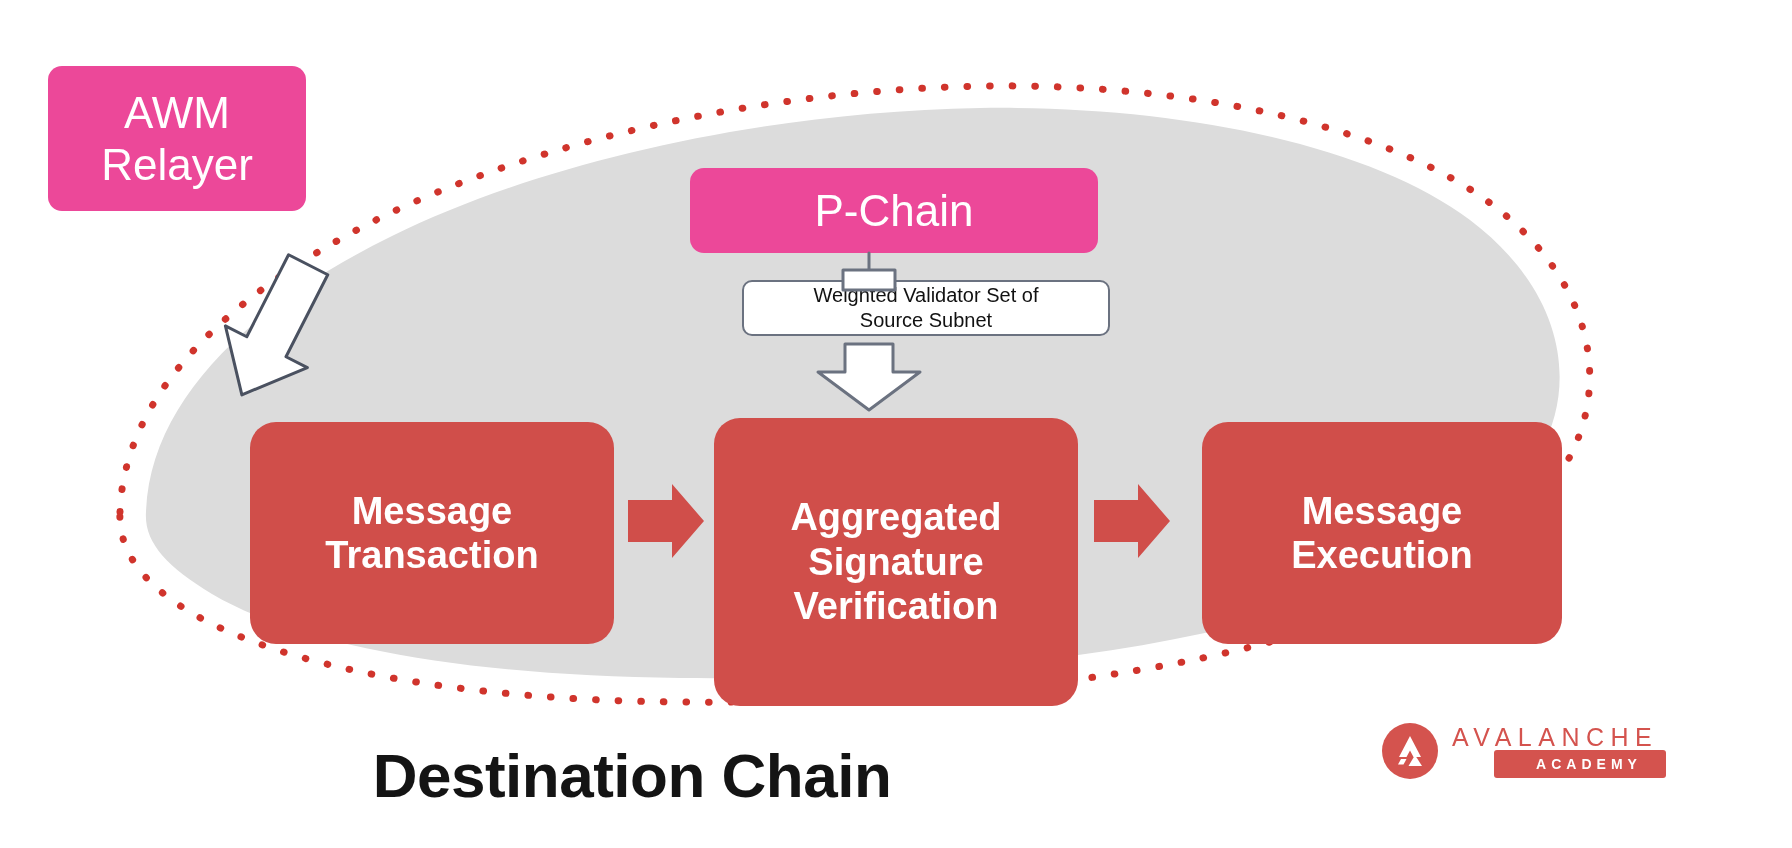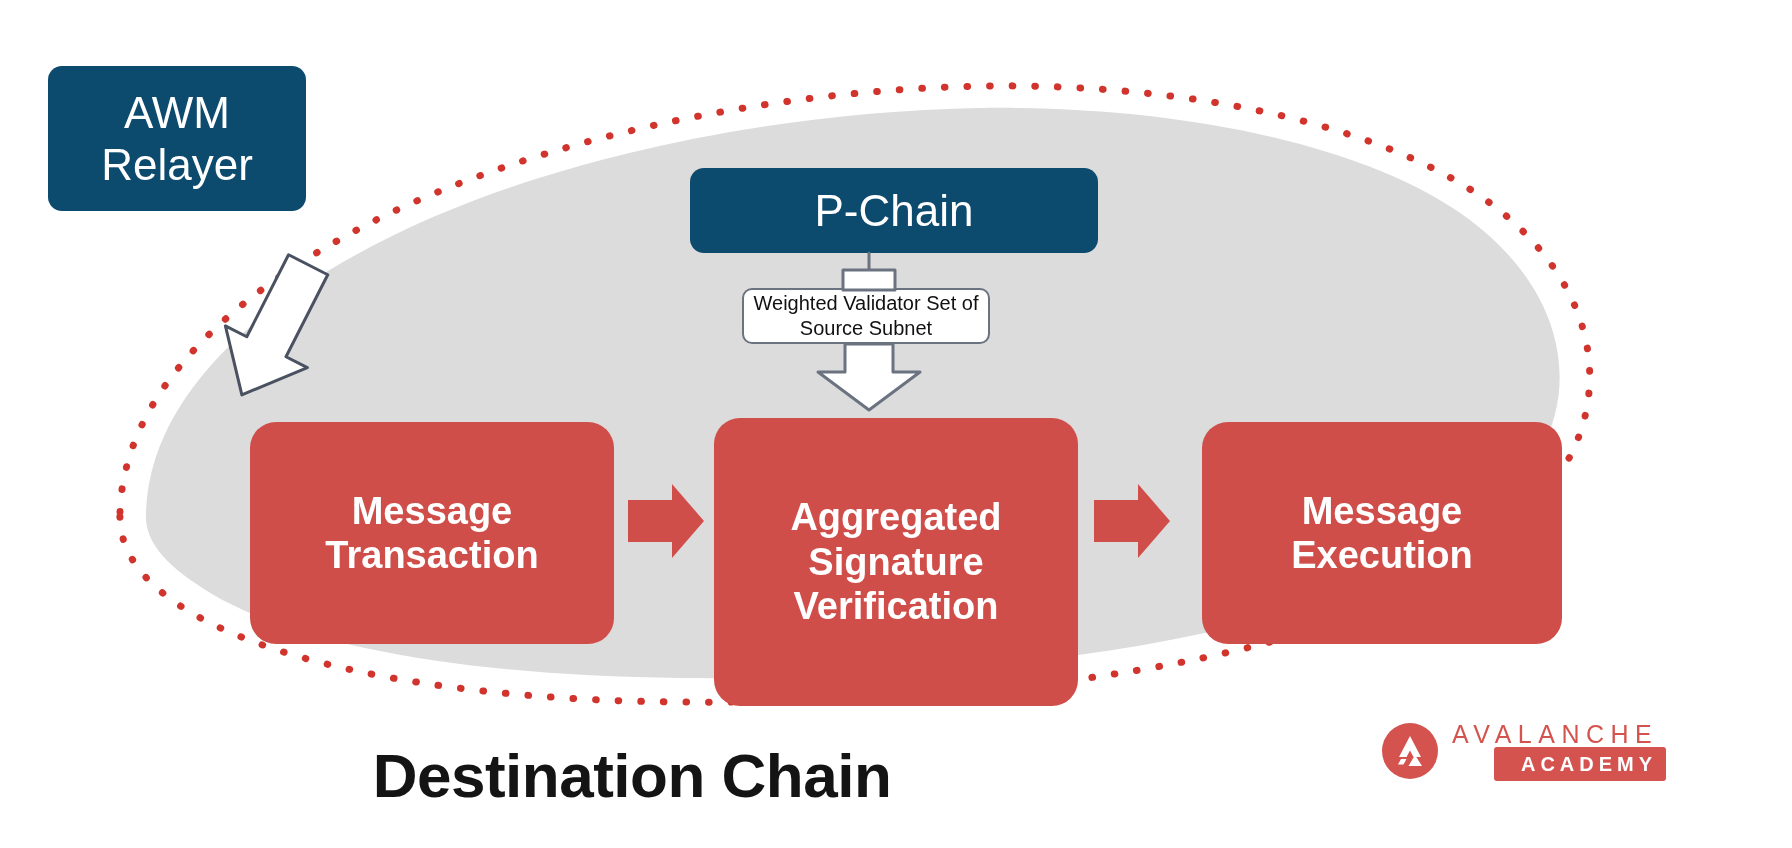--- a/index.html
+++ b/index.html
@@ -30,21 +30,21 @@
   .node {
     position: absolute;
     z-index: 3;
     box-sizing: border-box;
     display: flex;
     align-items: center;
     justify-content: center;
     text-align: center;
   }
   .blue-box {
-    background: #0c4a6e;
+    background: #ec4899;
     border-radius: 14px;
     color: #ffffff;
     font-weight: 400;
     line-height: 1.18;
   }
   .red-box {
     background: #d04e4a;
     border-radius: 26px;
     color: #ffffff;
     font-weight: 700;
@@ -68,22 +68,22 @@
   #p-chain {
     left: 690px;
     top: 168px;
     width: 408px;
     height: 85px;
     font-size: 44px;
     text-align: center;
   }
   #validator-set {
     left: 742px;
-    top: 288px;
-    width: 248px;
+    top: 280px;
+    width: 368px;
     height: 56px;
   }
   #box-message-submitted {
     left: 250px;
     top: 422px;
     width: 364px;
     height: 222px;
     font-size: 38px;
   }
   #box-signature-verification {
@@ -147,21 +147,21 @@
   #brand-wordmark {
     color: #d4534e;
     font-size: 25px;
     letter-spacing: 6.5px;
     font-weight: 400;
     line-height: 1;
   }
   #brand-sub {
     background: #d4534e;
     color: #ffffff;
-    font-size: 20px;
+    font-size: 14px;
     letter-spacing: 5px;
     font-weight: 700;
     line-height: 1;
     padding: 7px 0 7px 18px;
     border-radius: 3px;
     width: 172px;
     box-sizing: border-box;
     text-align: center;
     margin-left: 42px;
   }

